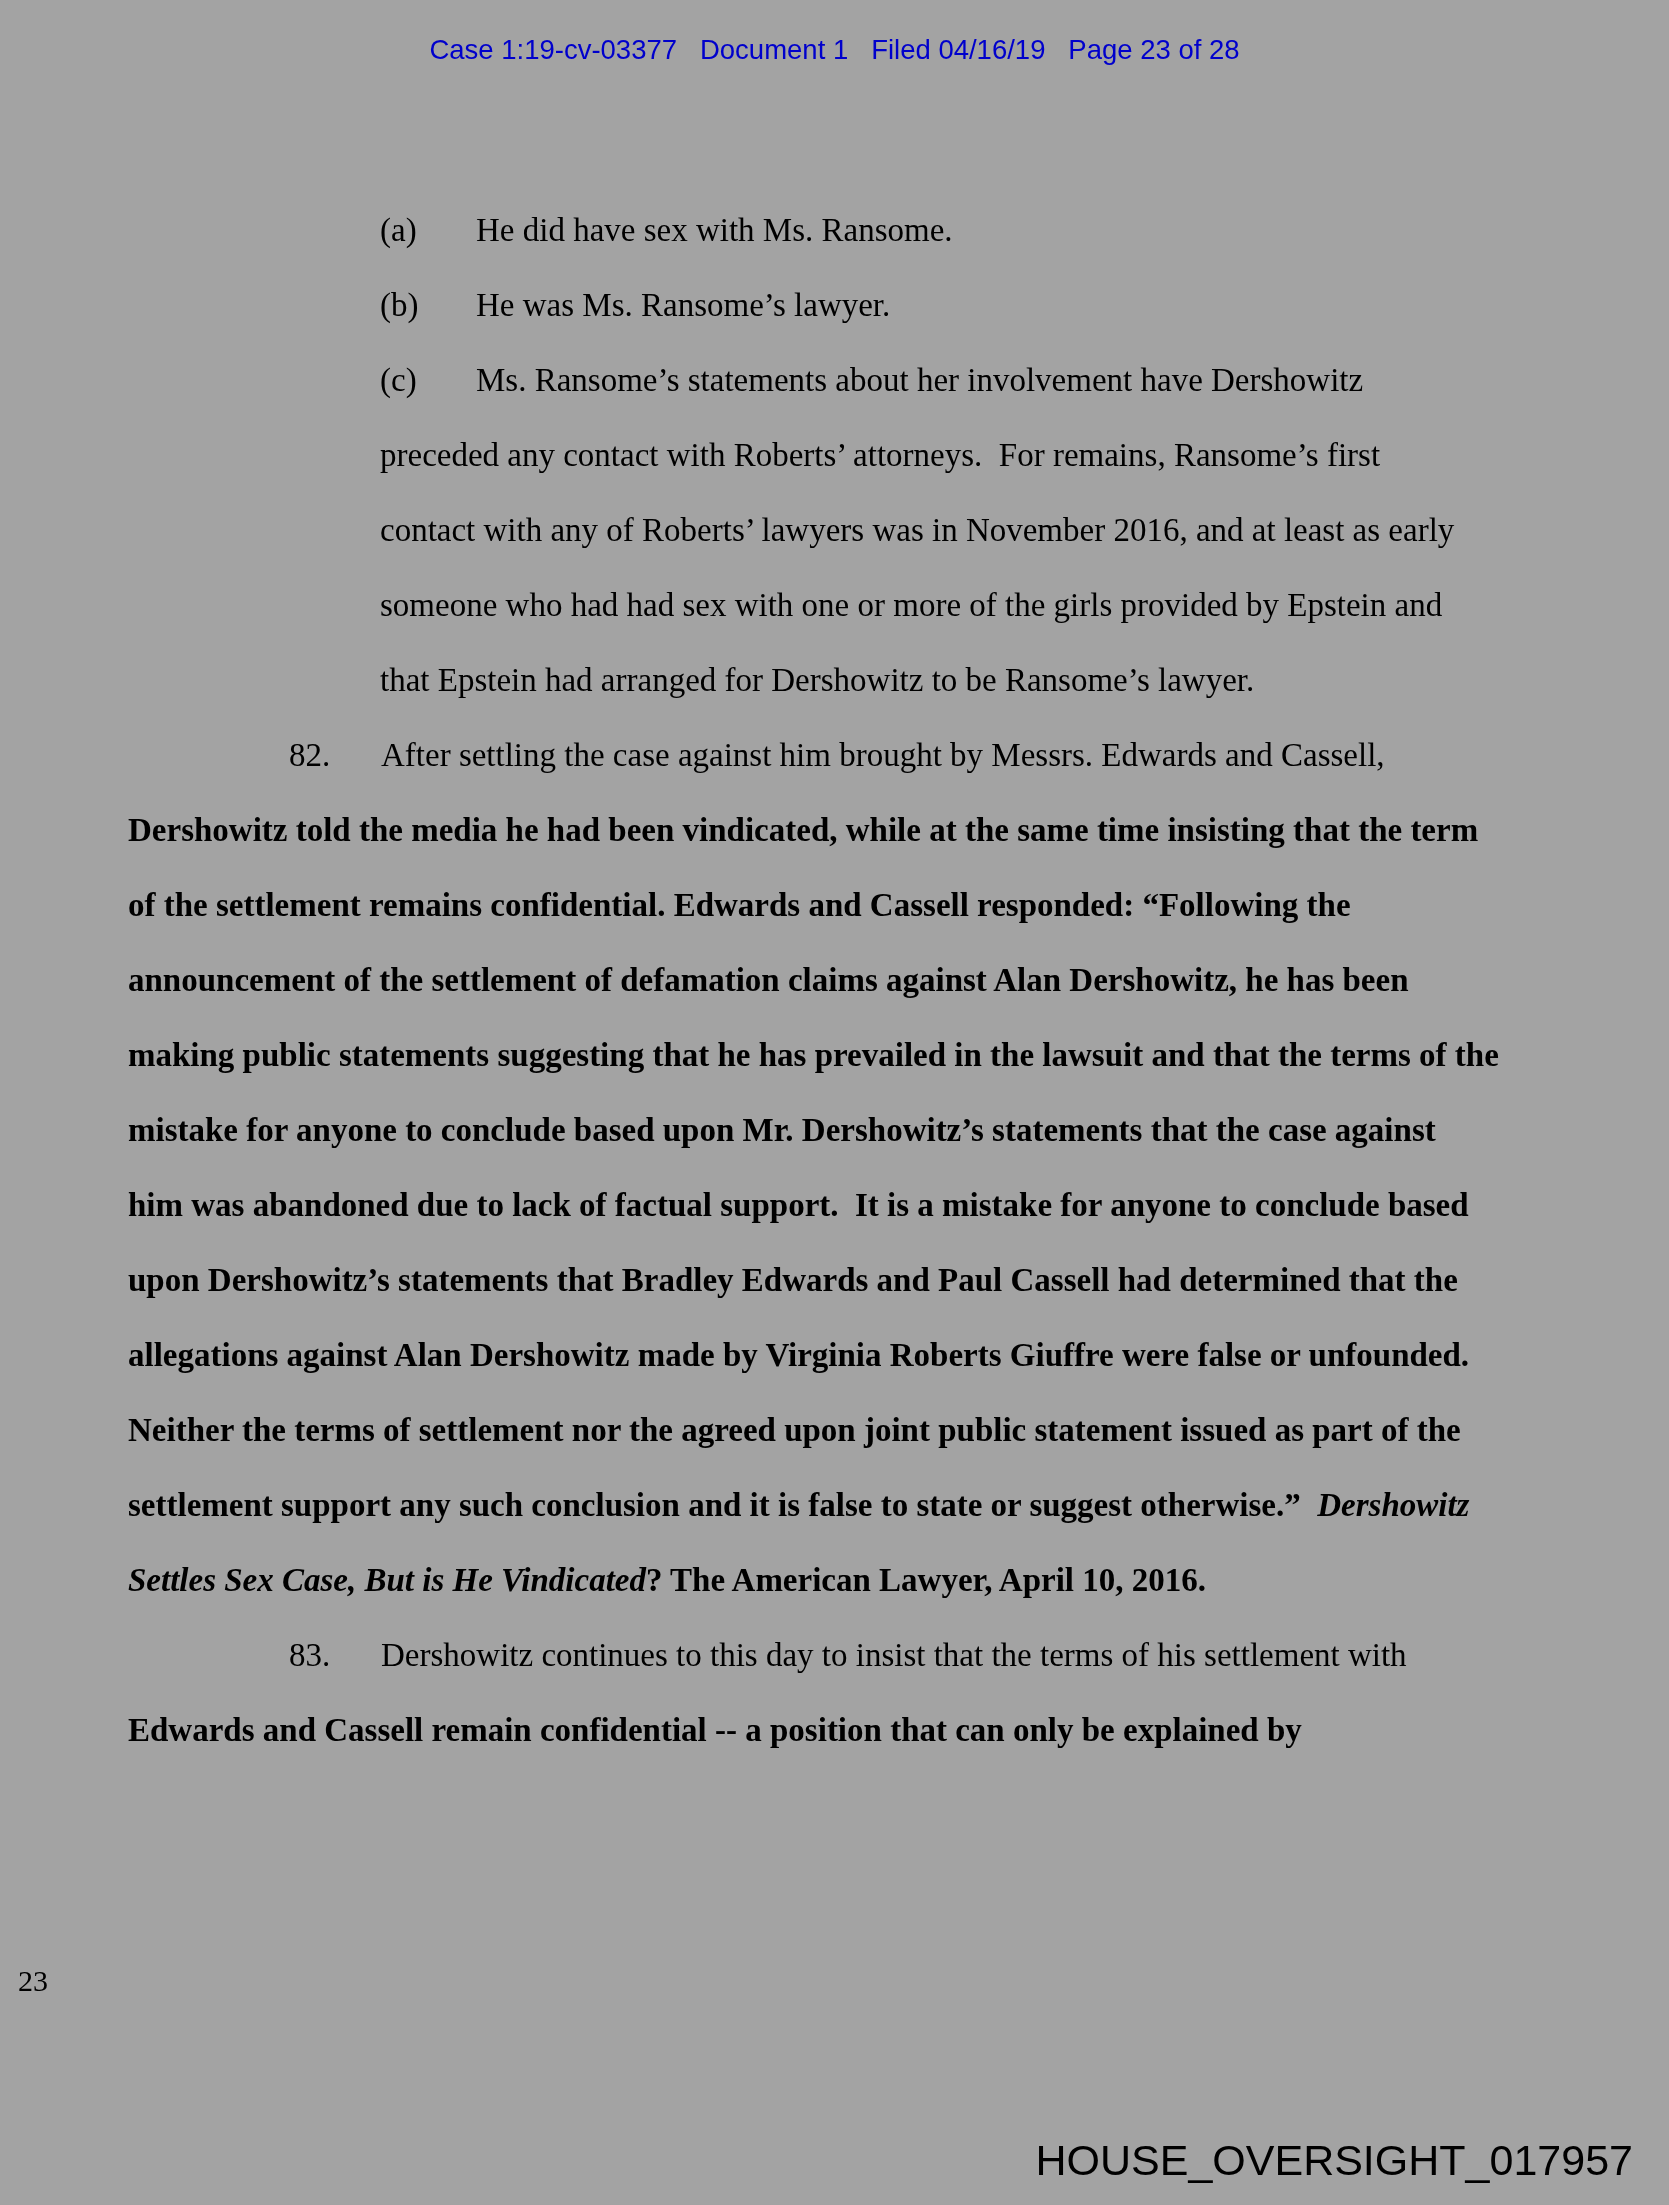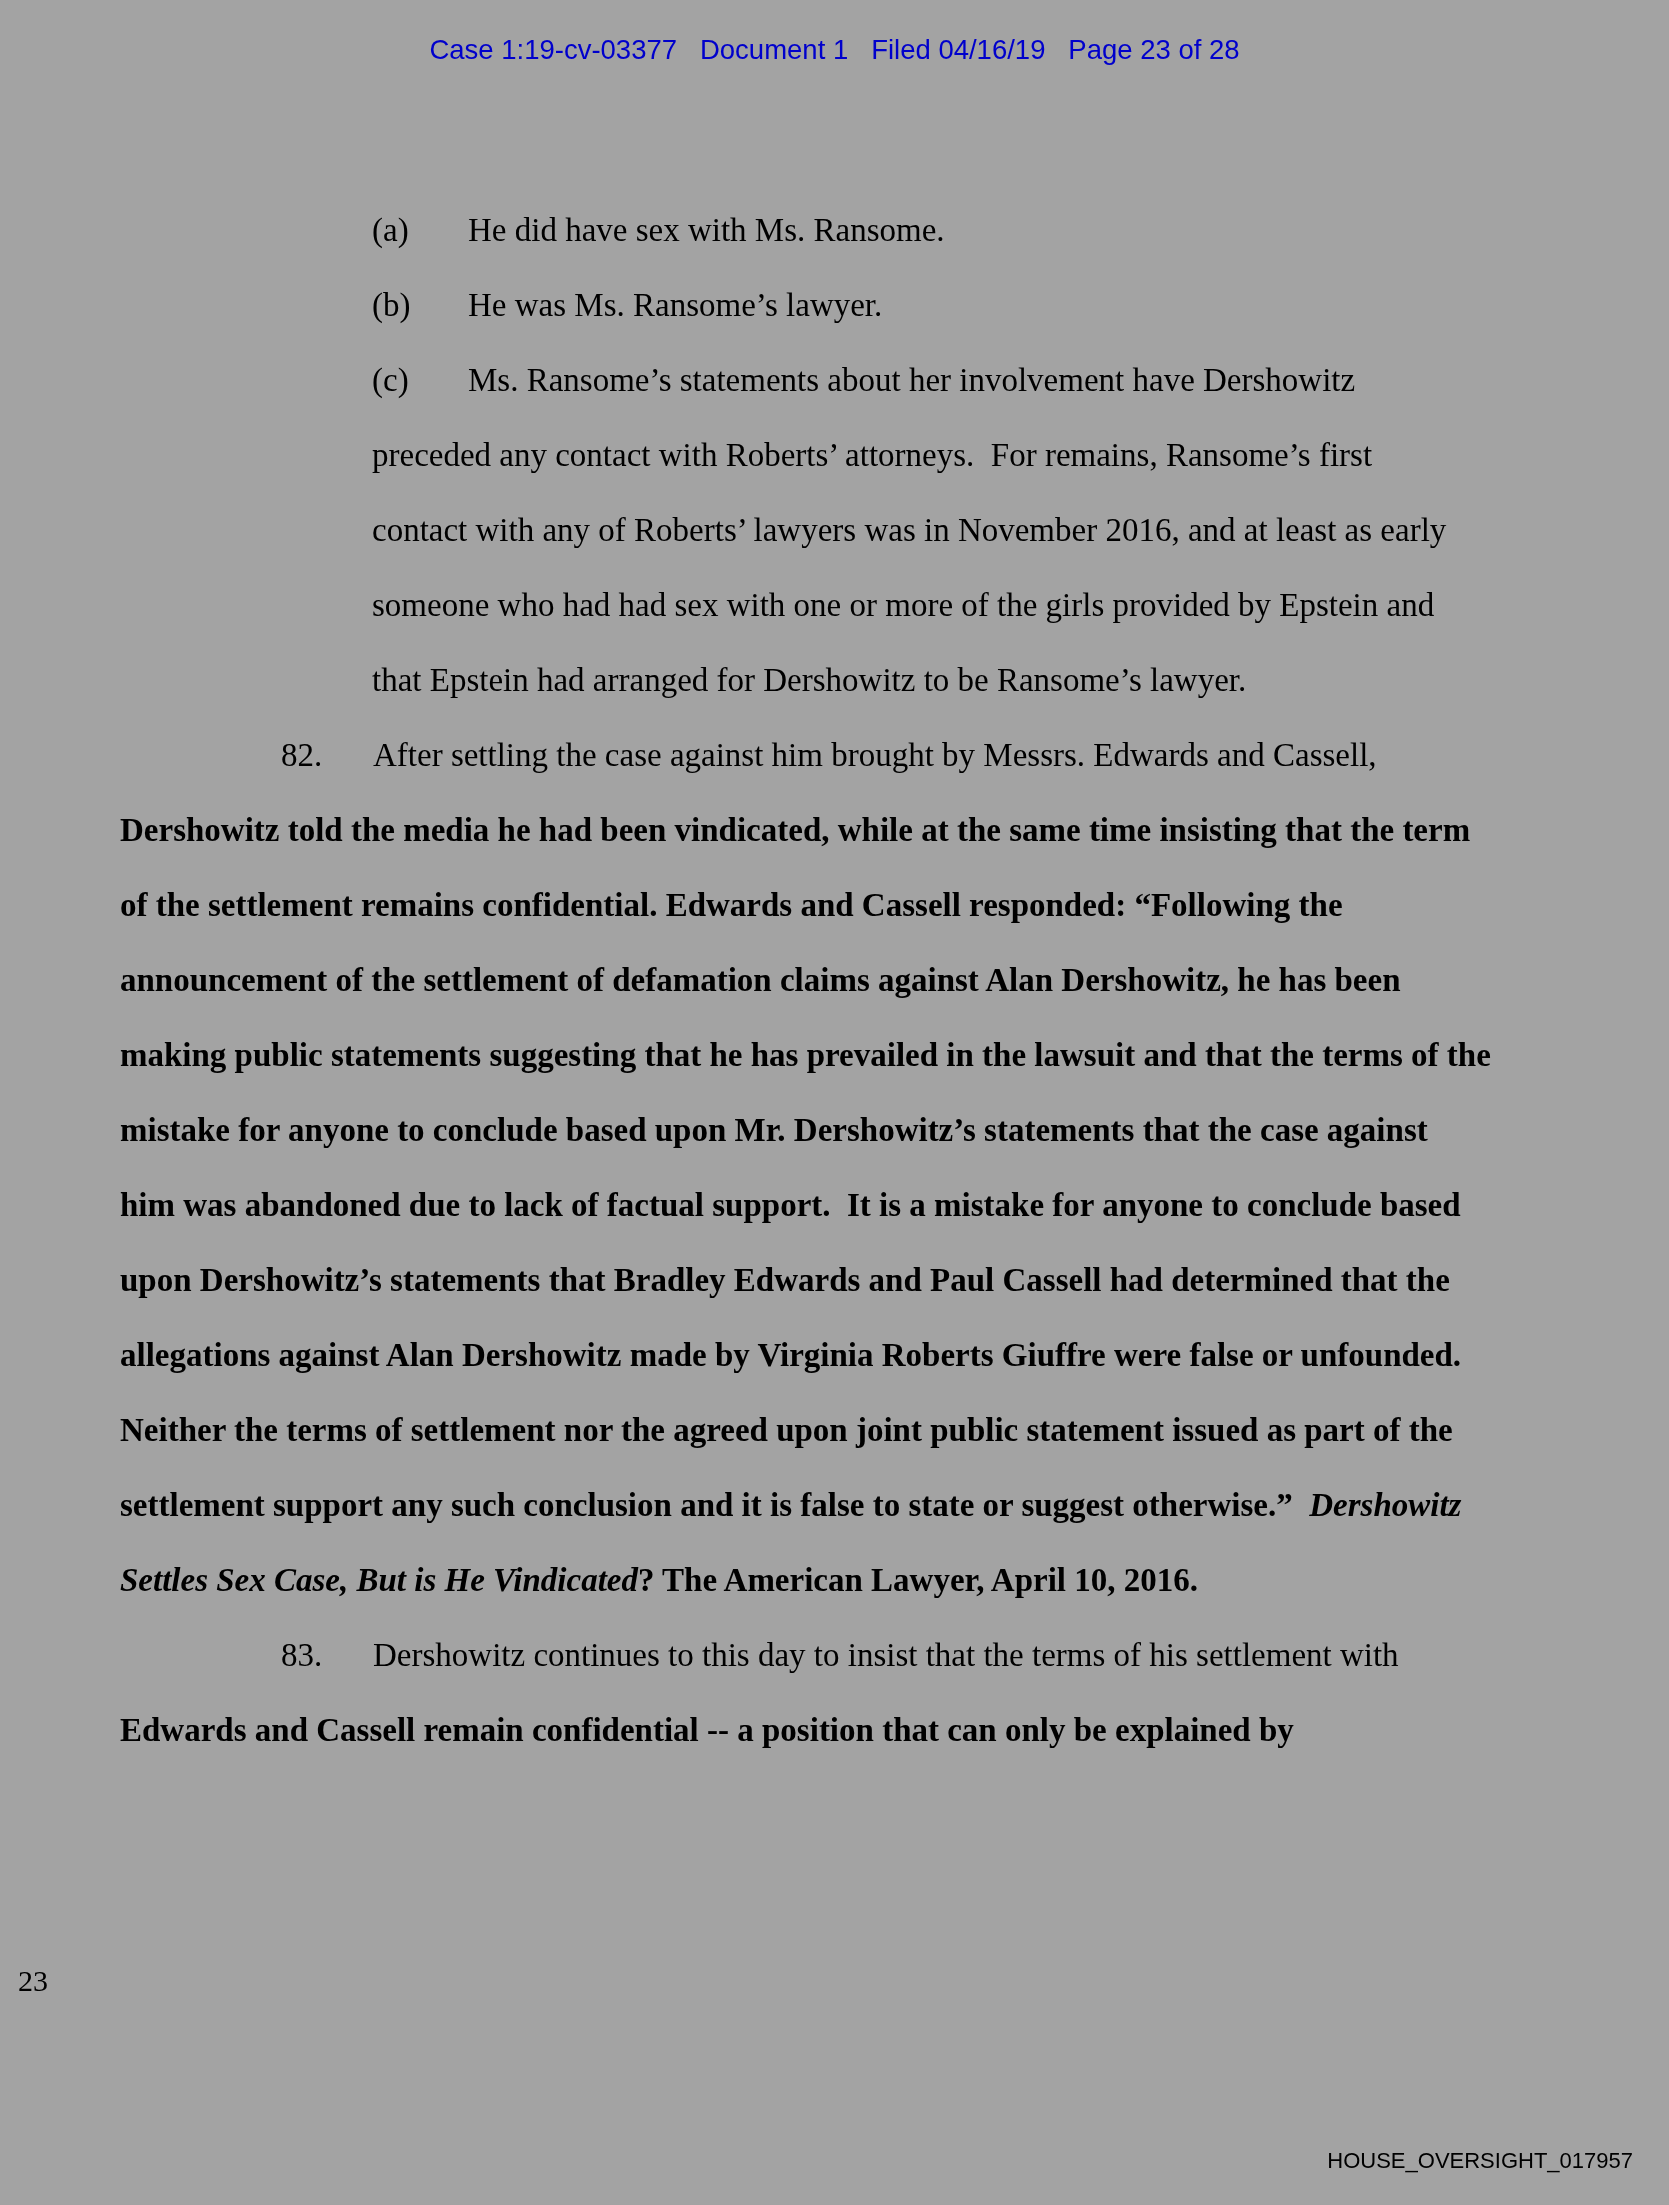--- a/index.html
+++ b/index.html
@@ -27,20 +27,21 @@
   .content {
     position: absolute;
     top: 193px;
     left: 0;
     width: 100%;
   }
   .line {
     font-size: 33px;
     line-height: 75px;
     white-space: pre;
+    margin-left: 8px;
   }
   .indent-item   { padding-left: 372px; }
   .indent-body   { padding-left: 120px; font-weight: bold; }
   .indent-pfirst { padding-left: 281px; }
   .marker-item   { display: inline-block; width: 96px; }
   .marker-pfirst { display: inline-block; width: 92px; }
   .run-italic { font-style: italic; text-align: center; }
   .page-number {
     position: absolute;
     top: 1964px;
@@ -48,21 +49,21 @@
     width: 100%;
     text-align: left;
     font-size: 30px;
     line-height: 34px;
   }
   .bates {
     position: absolute;
     top: 2142px;
     right: 36px;
     font-family: "Liberation Sans", sans-serif;
-    font-size: 22px;
+    font-size: 43px;
     line-height: 37px;
     letter-spacing: 0px;
   }
 </style>
 </head>
 <body>
 
 <div class="page">
   <div class="header" style="color: rgb(0, 0, 204);">Case 1:19-cv-03377   Document 1   Filed 04/16/19   Page 23 of 28</div>
   <div class="content" id="content">

